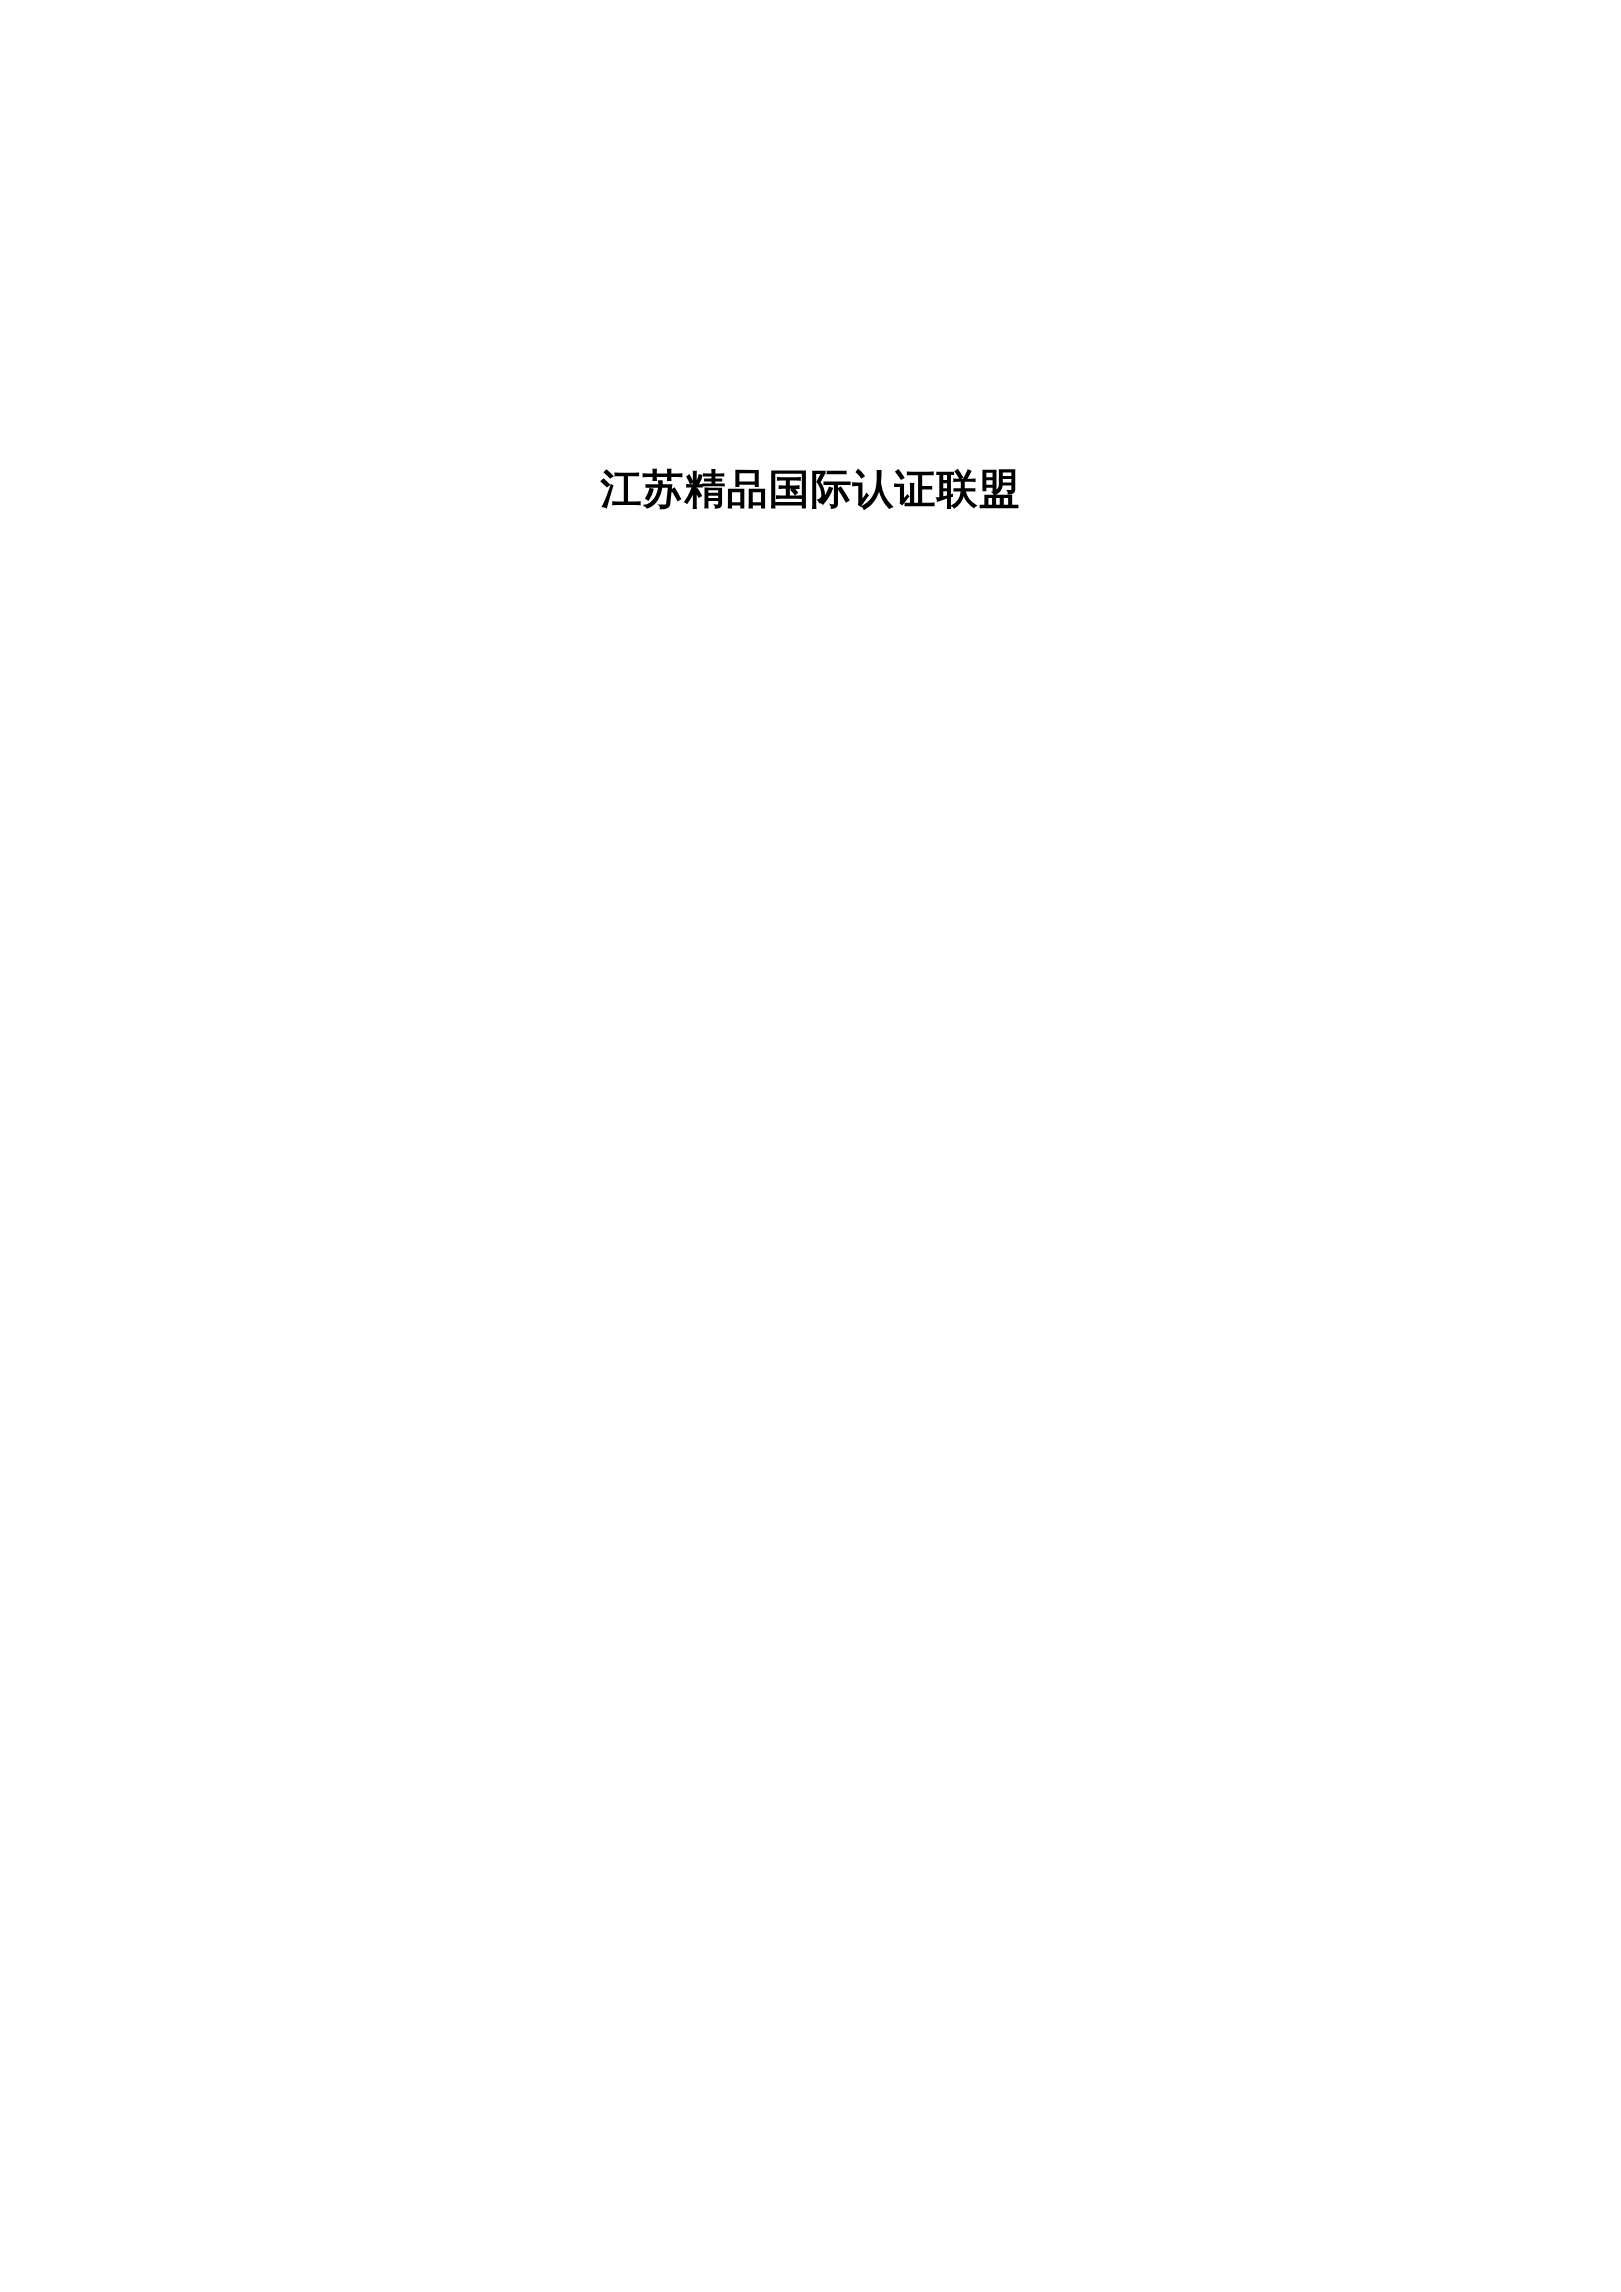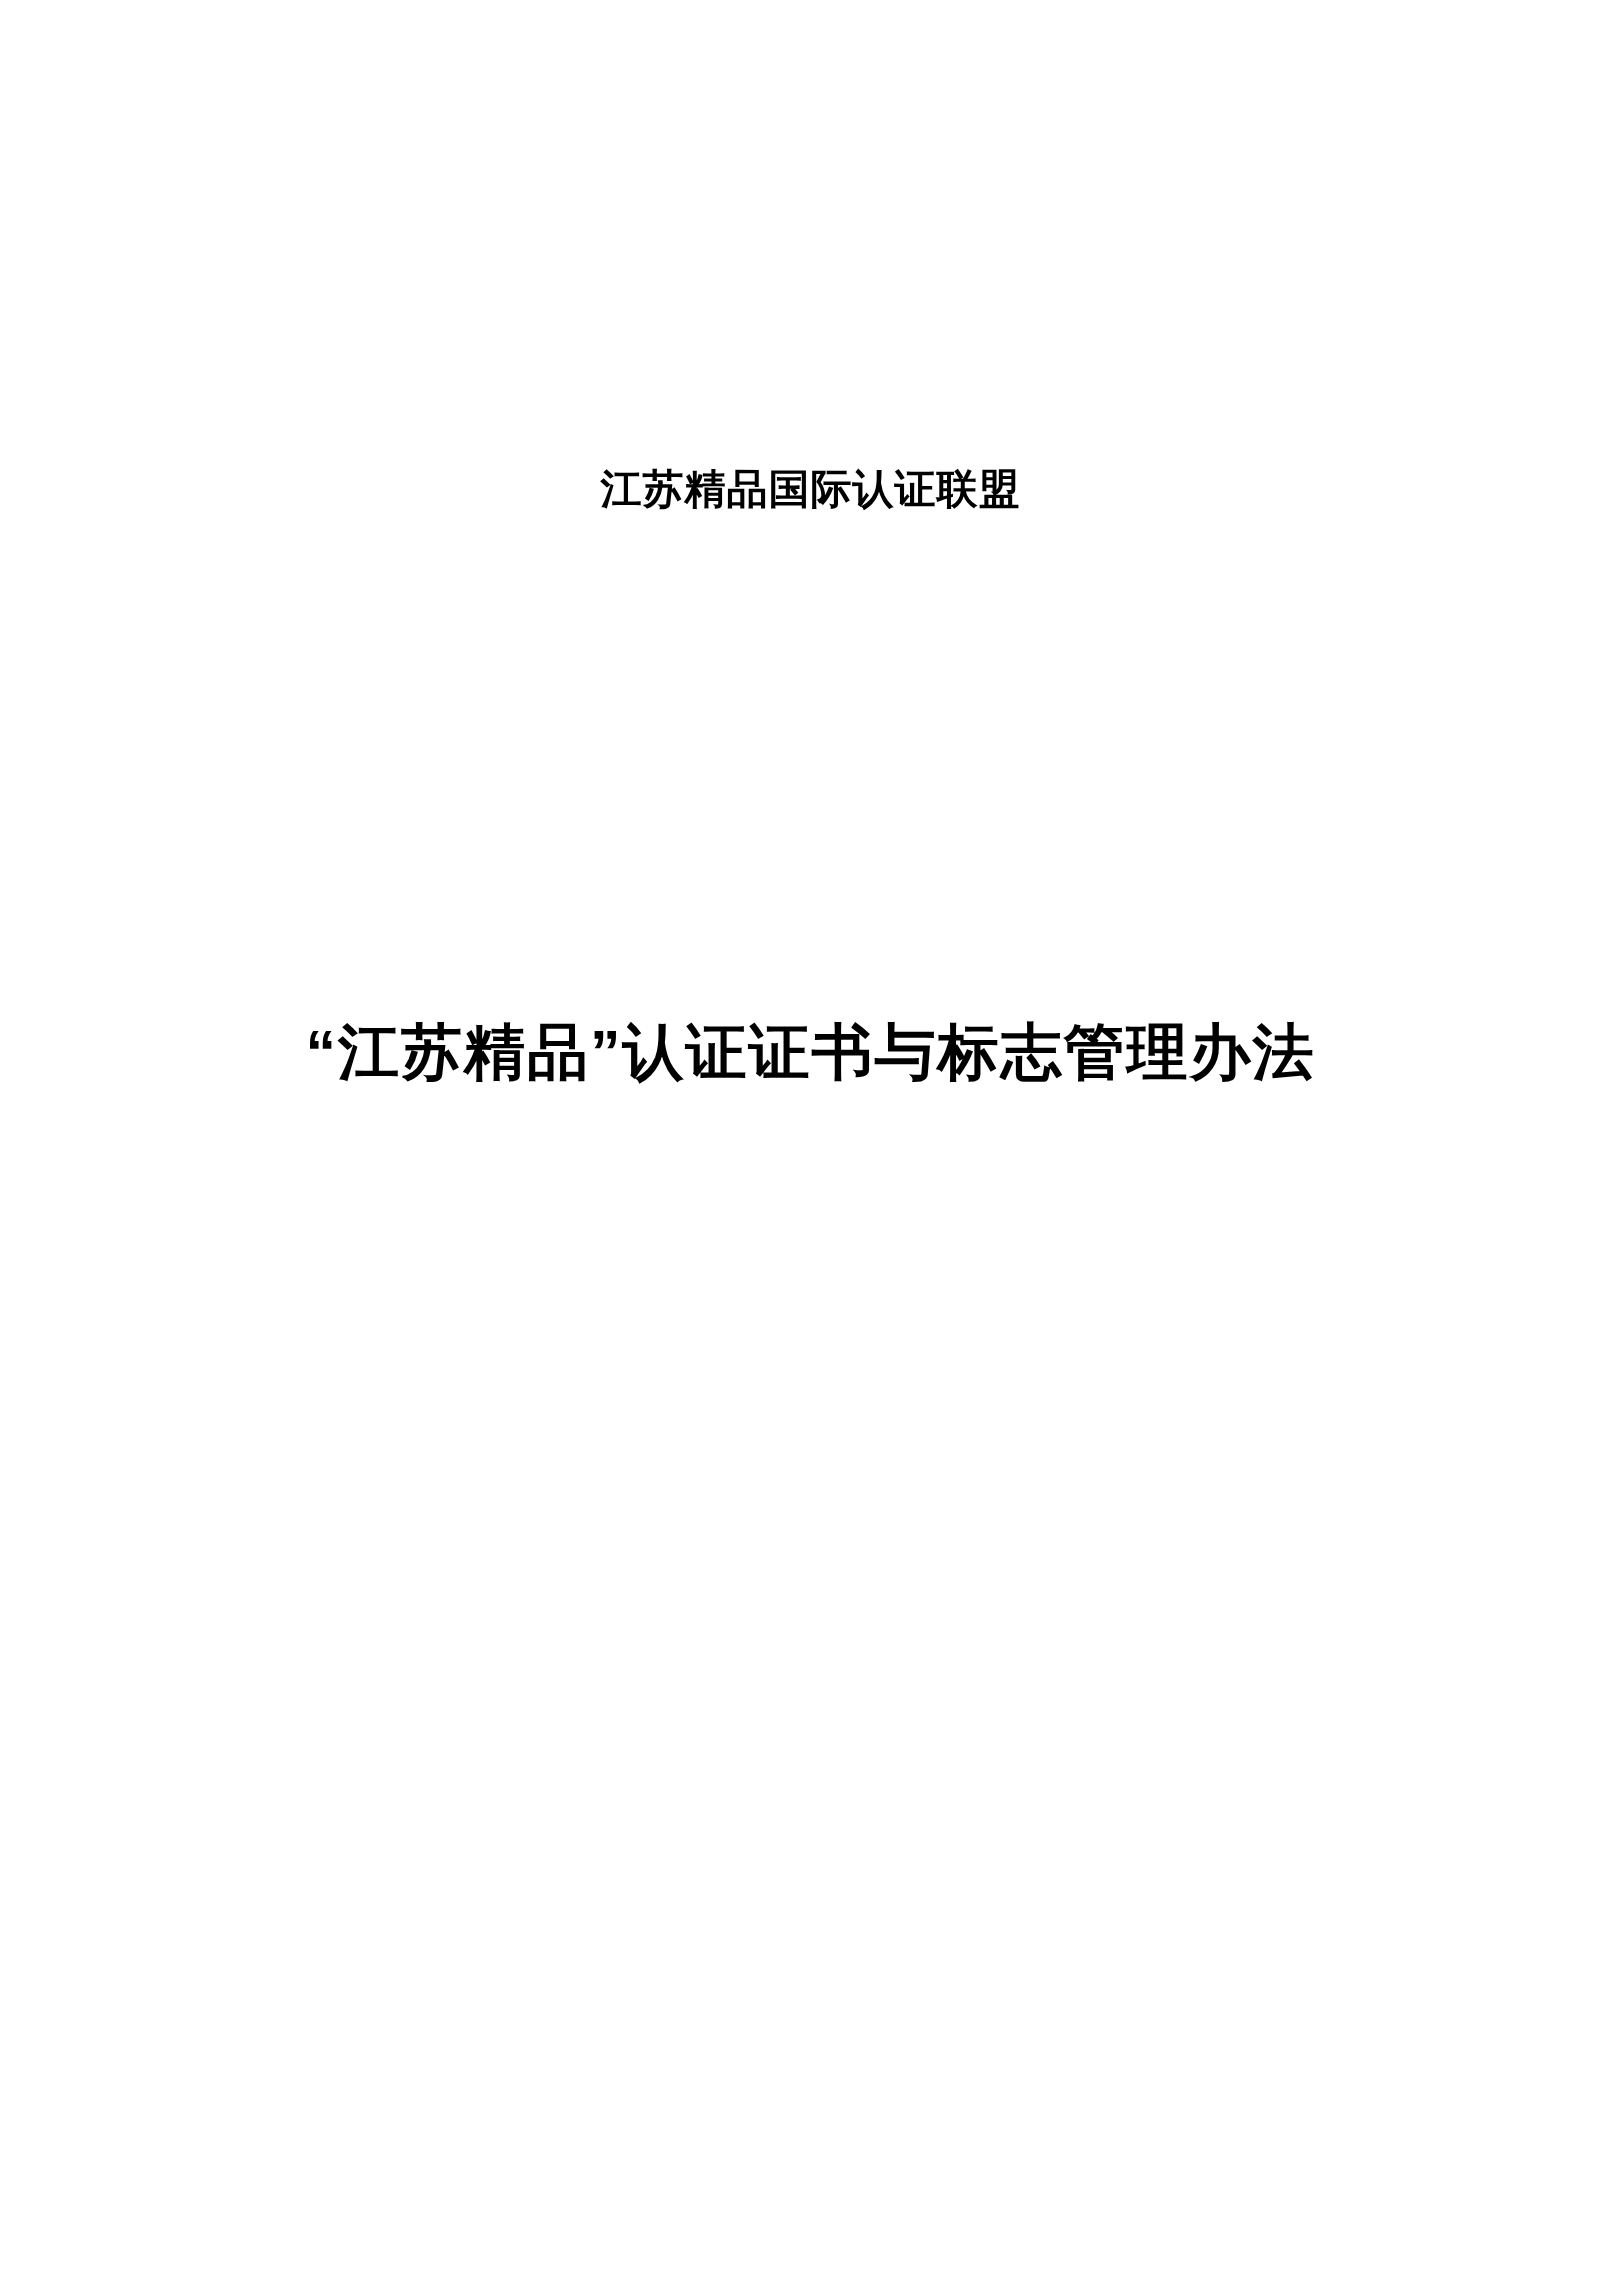--- a/index.html
+++ b/index.html
@@ -66,17 +66,16 @@
 </style>
 </head>
 <body>
 
 <div class="page">
   <div class="content">
 
     <div class="org-line">江苏精品国际认证联盟</div>
 
 
-    <div class="doc-title">“江苏精品”认证证书与标志管理办法</div>
 
   </div>
 </div>
 
 
 </body></html>

